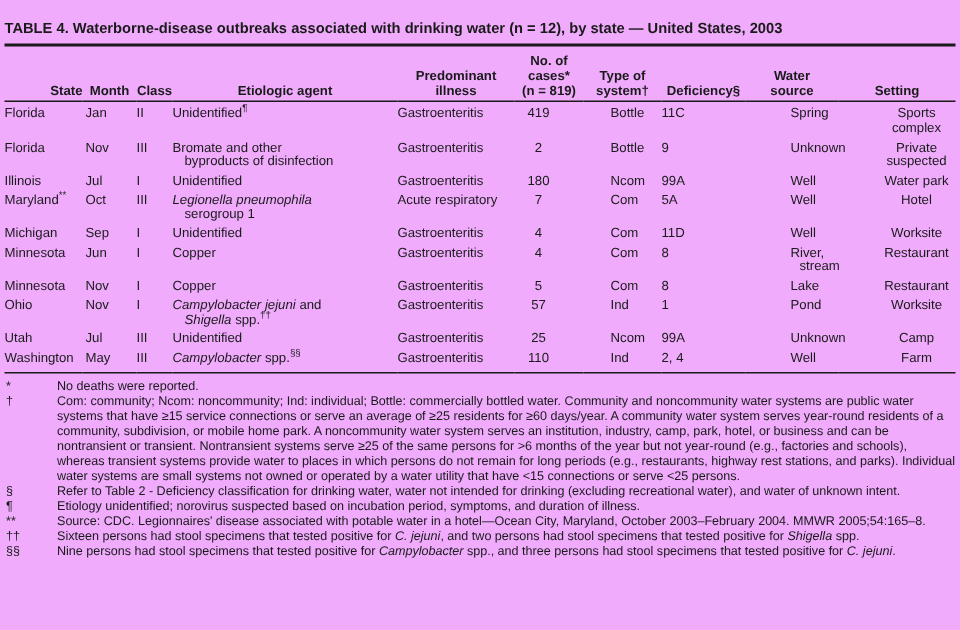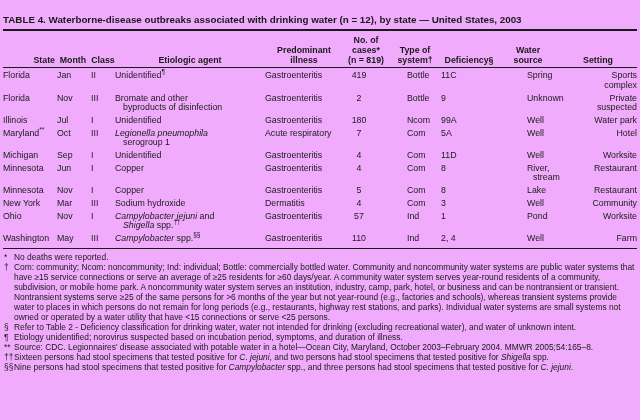--- a/index.html
+++ b/index.html
@@ -47,32 +47,32 @@
   tbody tr:last-child td{padding-bottom:4px;}
   td.c0{text-align:left;}
   td.c1{text-align:left;padding-left:2px;}
   td.c2{text-align:left;}
   td.c3{text-align:left;padding-left:8px;text-indent:-8px;}
   td.c4{text-align:left;}
   td.c5{text-align:center;padding-right:14px;}
   td.c6{text-align:left;padding-left:18px;}
   td.c7{text-align:left;}
   td.c8{text-align:left;padding-left:36px;text-indent:-6px;}
-  td.c9{text-align:right;padding-left:26px;}
+  td.c9{text-align:center;padding-left:26px;}
   sup{font-size:6.5px;line-height:0;vertical-align:super;}
   .i{font-style:italic;}
   .footnotes{
     width:634px;
     padding-top:3px;
     font-size:8.4px;
     line-height:10px;
   }
   .fn{display:flex;align-items:flex-start;}
   .fsym{flex:none;width:11px;padding-left:1px;box-sizing:border-box;}
-  .ftext{flex:1;}
+  .ftext{flex:1;margin-left:24px;}
 </style>
 </head>
 <body>
 
 <div class="page">
   <div class="title">TABLE 4. Waterborne-disease outbreaks associated with drinking water (n = 12), by state — United States, 2003</div>
   <table>
     <colgroup>
       <col class="c0">
         <col class="c1">
@@ -186,45 +186,45 @@
           <td class="c2">I</td>
           <td class="c3">Copper</td>
           <td class="c4">Gastroenteritis</td>
           <td class="c5">5</td>
           <td class="c6">Com</td>
           <td class="c7">8</td>
           <td class="c8">Lake</td>
           <td class="c9">Restaurant</td>
         </tr>
         <tr>
-          <td class="c0">New York</td>
-          <td class="c1">Mar</td>
-          <td class="c2">III</td>
-          <td class="c3">Sodium hydroxide</td>
-          <td class="c4">Dermatitis</td>
-          <td class="c5">4</td>
-          <td class="c6">Com</td>
-          <td class="c7">3</td>
-          <td class="c8">Well</td>
-          <td class="c9">Community</td>
-        </tr>
-        <tr>
           <td class="c0">Ohio</td>
           <td class="c1">Nov</td>
           <td class="c2">I</td>
           <td class="c3"><span class="i">Campylobacter jejuni</span><span> and
 </span><span class="i">Shigella</span><span> spp.</span><sup>††</sup></td>
           <td class="c4">Gastroenteritis</td>
           <td class="c5">57</td>
           <td class="c6">Ind</td>
           <td class="c7">1</td>
           <td class="c8">Pond</td>
           <td class="c9">Worksite</td>
         </tr>
         <tr>
+          <td class="c0">Utah</td>
+          <td class="c1">Jul</td>
+          <td class="c2">III</td>
+          <td class="c3">Unidentified</td>
+          <td class="c4">Gastroenteritis</td>
+          <td class="c5">25</td>
+          <td class="c6">Ncom</td>
+          <td class="c7">99A</td>
+          <td class="c8">Unknown</td>
+          <td class="c9">Camp</td>
+        </tr>
+        <tr>
           <td class="c0">Washington</td>
           <td class="c1">May</td>
           <td class="c2">III</td>
           <td class="c3"><span class="i">Campylobacter</span><span> spp.</span><sup>§§</sup></td>
           <td class="c4">Gastroenteritis</td>
           <td class="c5">110</td>
           <td class="c6">Ind</td>
           <td class="c7">2, 4</td>
           <td class="c8">Well</td>
           <td class="c9">Farm</td>

